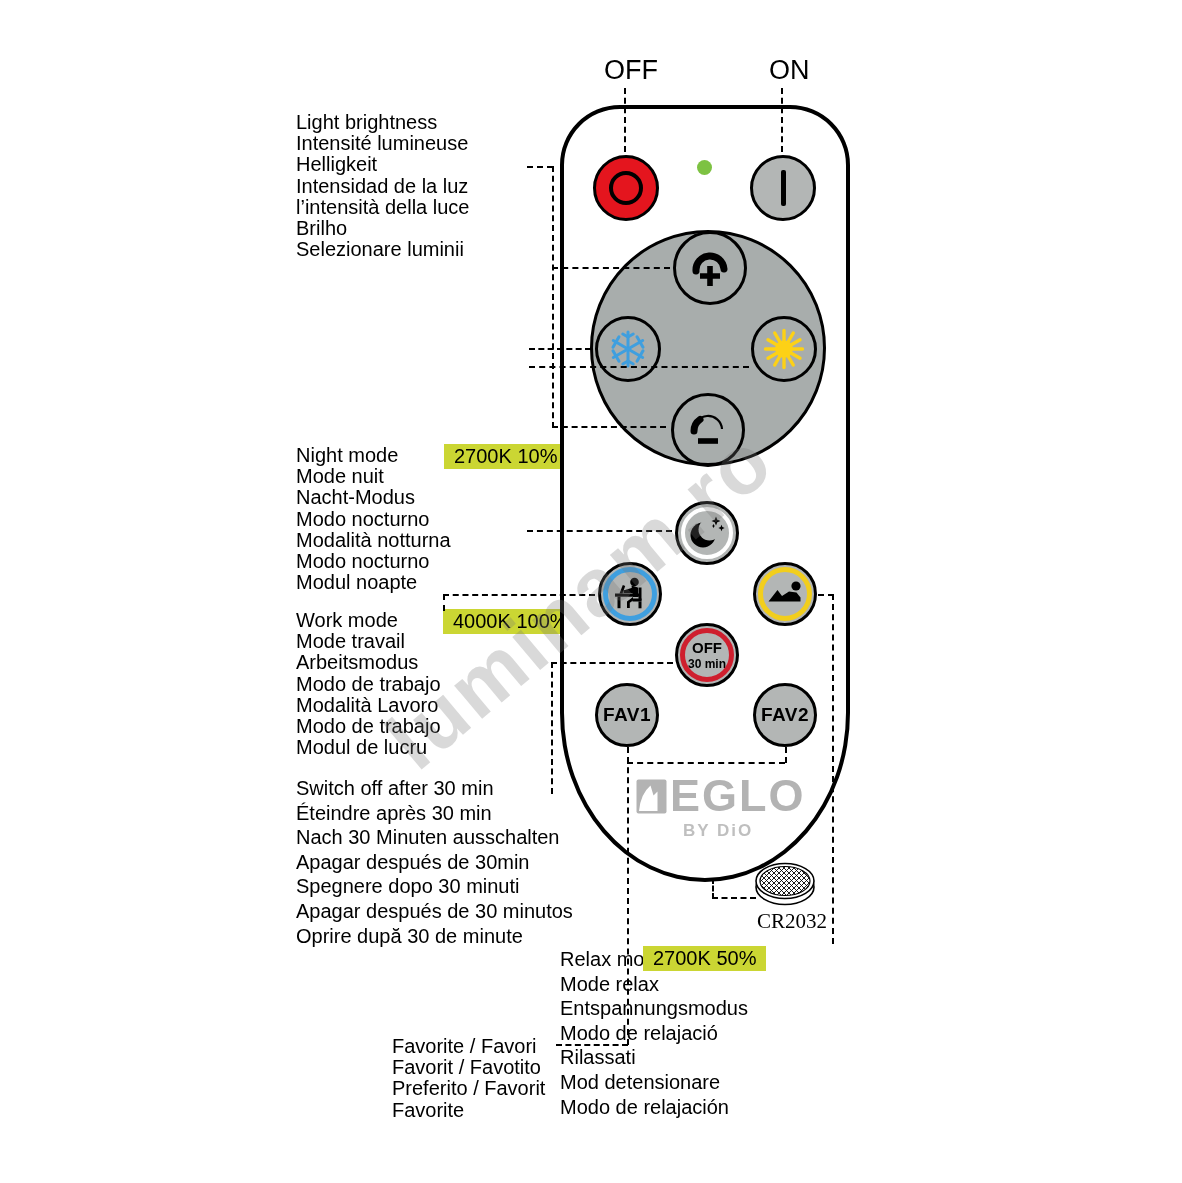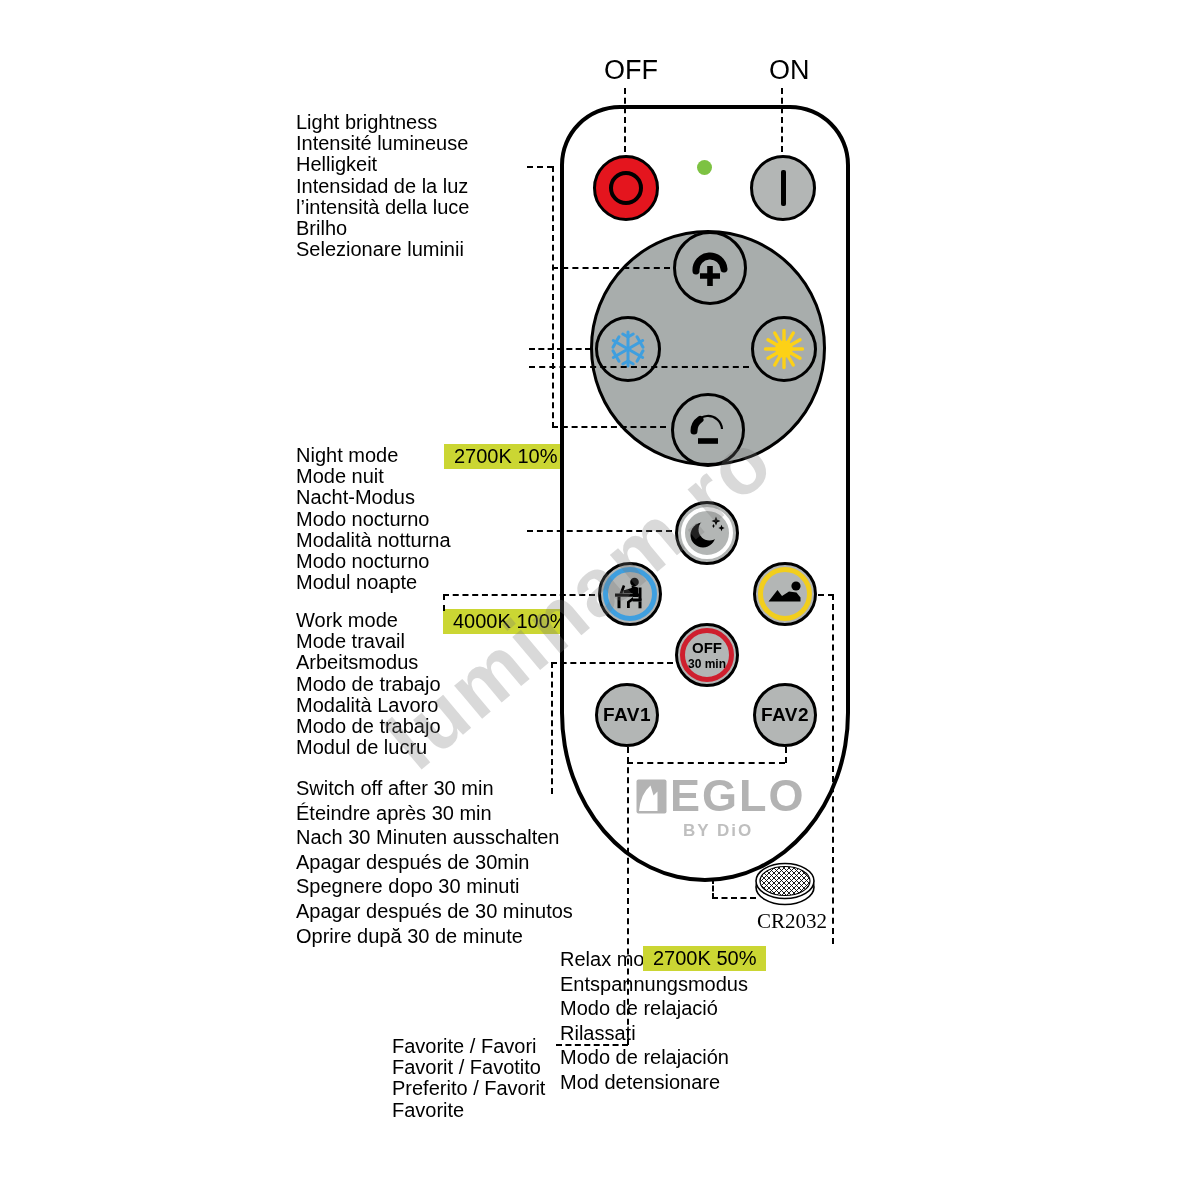--- a/index.html
+++ b/index.html
@@ -89,25 +89,26 @@
       <div>Oprire după 30 de minute</div>
     </div>
   <div class="block" style="left:392px;top:1036px">
       <div>Favorite / Favori</div>
       <div>Favorit / Favotito</div>
       <div>Preferito / Favorit</div>
       <div>Favorite</div>
     </div>
   <div class="block wide right" style="left:560px;top:947px;width:327px">
       <div>Relax mode</div>
+      <div>Mode relax</div>
       <div>Entspannungsmodus</div>
       <div>Modo de relajació</div>
       <div>Rilassati</div>
+      <div>Mod detensionare</div>
       <div>Modo de relajación</div>
-      <div>Mod detensionare</div>
     </div>
 
   <div class="badge" style="left:444px;top:444px">2700K 10%</div>
   <div class="badge" style="left:443px;top:609px">4000K 100%</div>
   <div class="badge" style="left:643px;top:946px">2700K 50%</div>
 
   <div class="remote"></div>
 
   <div class="circle red-btn" style="left:593px;top:155px;width:66px;height:66px">
     <div class="red-inner"></div>

